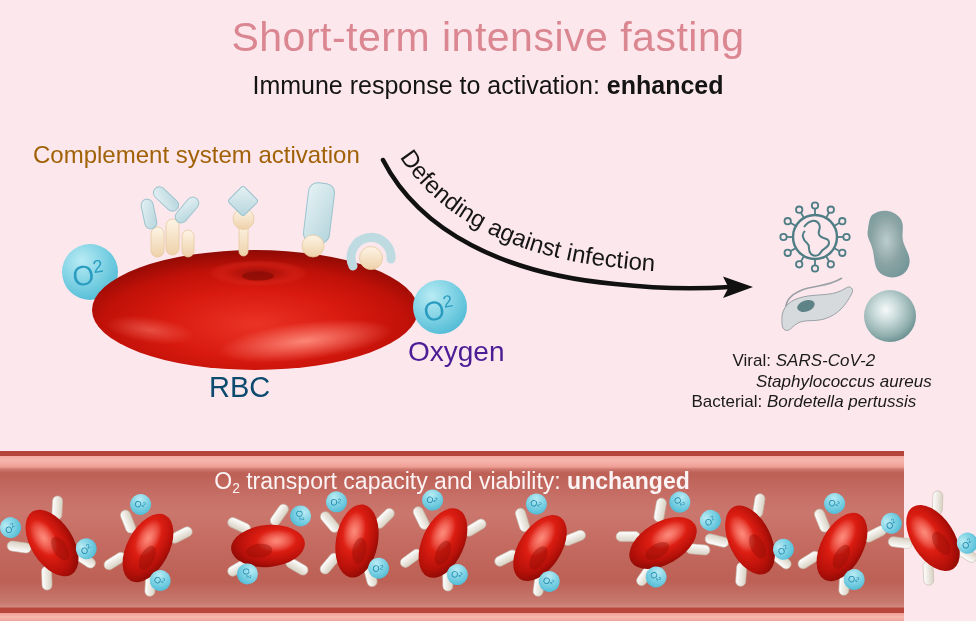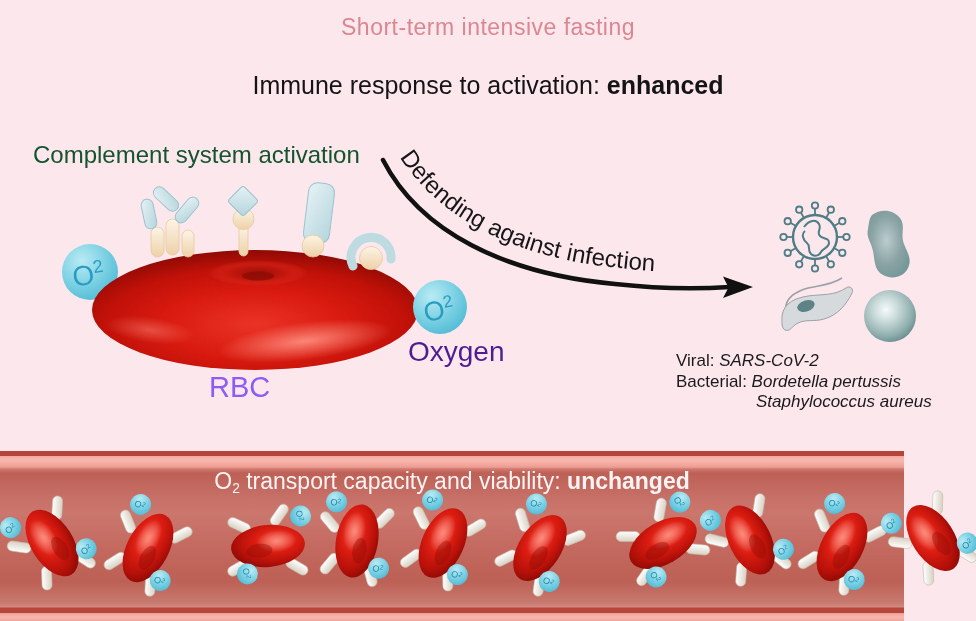--- a/index.html
+++ b/index.html
@@ -1,31 +1,31 @@
 <!DOCTYPE html>
 <html><head>
 <meta charset="utf-8">
 <style>
   html,body{margin:0;padding:0;}
   body{font-family:"Liberation Sans",sans-serif;}
   .canvas{position:relative;width:976px;height:621px;background:#fce7ed;overflow:hidden;}
 
   .title{position:absolute;left:0;right:0;top:14px;text-align:center;
-         font-size:23px;color:#db8791;letter-spacing:0.5px;}
+         font-size:41px;color:#db8791;letter-spacing:0.5px;}
   .subtitle{position:absolute;left:0;right:0;top:71px;text-align:center;
             font-size:25px;color:#141414;}
   .subtitle b{font-weight:bold;}
-  .complement-label{position:absolute;left:33px;top:141px;font-size:24px;color:#14532d;}
+  .complement-label{position:absolute;left:33px;top:141px;font-size:24px;color:#a16207;}
 
   .illustration{position:absolute;left:0;top:0;}
 
   .oxygen-label{position:absolute;left:408px;top:336px;font-size:28px;color:#4c1d95;}
-  .rbc-label{position:absolute;left:209px;top:371px;font-size:29px;color:#8b5cf6;}
-
-  .pathogen-list{position:absolute;left:676px;top:351px;font-size:17px;color:#1a1a1a;line-height:20.5px;}
+  .rbc-label{position:absolute;left:209px;top:371px;font-size:29px;color:#0c4a6e;}
+
+  .pathogen-list{position:absolute;left:676px;top:351px;font-size:17px;color:#1a1a1a;line-height:20.5px;text-align:center;}
   .pathogen-line .species{font-style:italic;}
   .pathogen-line.indent{margin-left:80px;}
 
   .vessel{position:absolute;left:0;top:451px;width:904px;height:170px;
     background:linear-gradient(180deg,
       #b5453c 0px,#b5453c 5px,
       #f2a89f 5px,#f8b8af 9px,#ee9e94 16px,
       #d0796f 18px,
       #bd6055 22px,
       #c66f66 45px,
@@ -186,22 +186,22 @@
       </g>
       <circle cx="890" cy="316" r="26" fill="url(#gCoccus)"></circle>
     </g>
   </svg>
 
   <div class="oxygen-label">Oxygen</div>
   <div class="rbc-label">RBC</div>
 
   <div class="pathogen-list">
     <div class="pathogen-line"><span>Viral: </span><span class="species">SARS-CoV-2</span></div>
+    <div class="pathogen-line indent"><span></span><span class="species">Staphylococcus aureus</span></div>
     <div class="pathogen-line"><span>Bacterial: </span><span class="species">Bordetella pertussis</span></div>
-    <div class="pathogen-line indent"><span></span><span class="species">Staphylococcus aureus</span></div>
   </div>
 
   <div class="vessel">
     <svg class="vessel-svg" width="976" height="170" viewBox="0 0 976 170" xmlns="http://www.w3.org/2000/svg">
       <defs>
         <radialGradient id="gvRbc" cx="38%" cy="38%" r="70%">
           <stop offset="0%" stop-color="#f1594b"></stop>
           <stop offset="40%" stop-color="#dc1d12"></stop>
           <stop offset="75%" stop-color="#b51009"></stop>
           <stop offset="100%" stop-color="#870a04"></stop>

